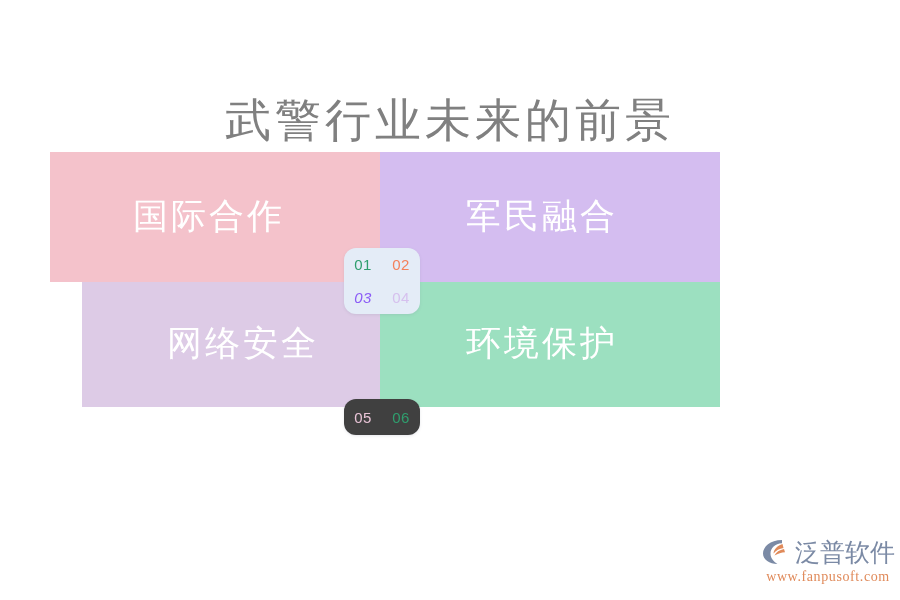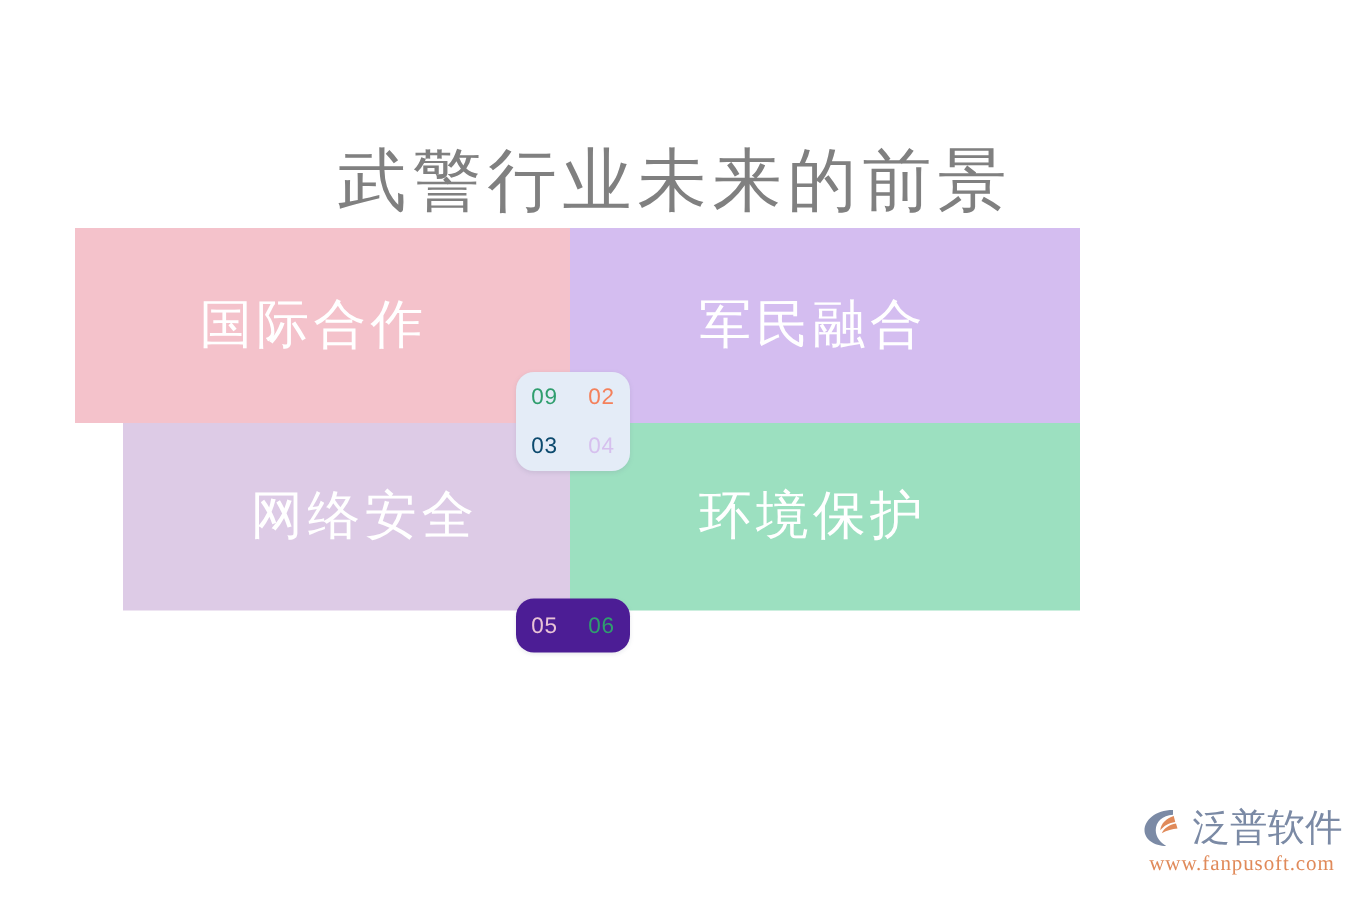--- a/index.html
+++ b/index.html
@@ -176,27 +176,27 @@
       <span class="cell-label" style="color: rgb(255, 255, 255);">网络安全</span>
     </div>
 
     <div class="cell r3c2" style="background: rgb(156, 224, 192);">
       <span class="cell-label" style="color: rgb(255, 255, 255);">环境保护</span>
     </div>
 
   </div>
 
   <div class="badge badge-a" style="background: rgb(228, 236, 247);">
-    <span class="num" style="color: rgb(47, 158, 110);">09</span>
+    <span class="num" style="color: rgb(47, 158, 110);">01</span>
     <span class="num" style="color: rgb(244, 129, 92);">02</span>
-    <span class="num" style="color: #0c4a6e;">03</span>
+    <span class="num" style="color: #8b5cf6; font-style: italic;">03</span>
     <span class="num" style="color: rgb(214, 192, 238);">04</span>
   </div>
 
-  <div class="badge badge-b" style="background: #4c1d95;">
+  <div class="badge badge-b" style="background: #404040;">
     <span class="num" style="color: rgb(232, 195, 214);">05</span>
     <span class="num" style="color: rgb(47, 158, 110);">06</span>
   </div>
 
   <div class="logo">
     <div class="logo-row">
       <span class="logo-mark">
         <svg viewBox="0 0 30 28" width="30" height="28" aria-hidden="true">
           <path d="M20 2 C8 2 1 9 1 15.5 C1 21.5 7.5 26 15.5 26 C11.5 23.5 8.5 20 8.5 15.5 C8.5 10 13 5.5 20 5.2 Z" fill="#7b8aa5"></path>
           <path d="M20.5 6 C15.5 7.5 12 11 11.5 15.5 C14 12.5 17.5 10.5 21.5 10 Z" fill="#e08a5a"></path>

